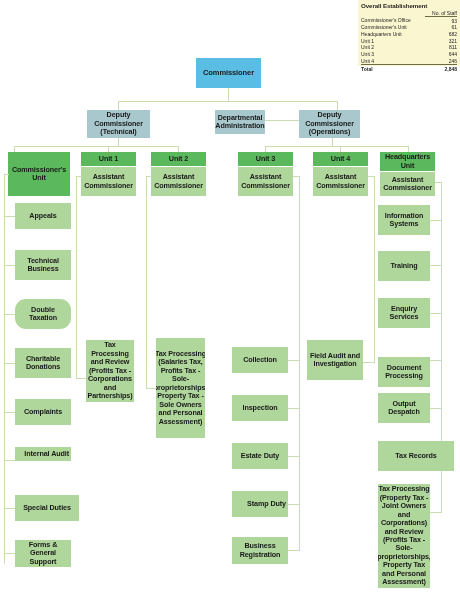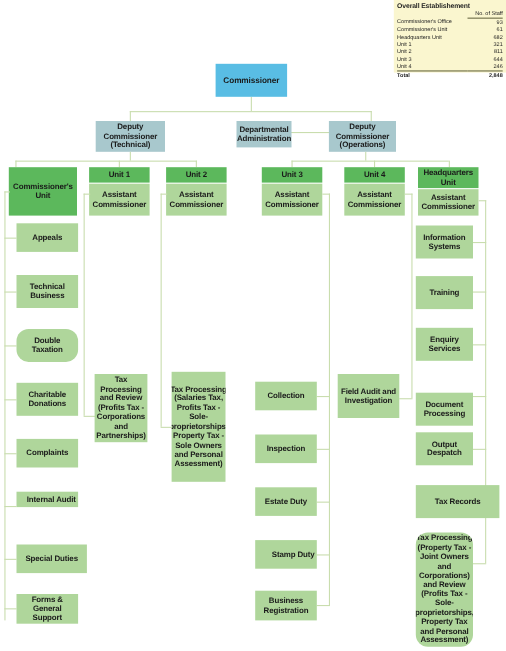--- a/index.html
+++ b/index.html
@@ -326,17 +326,17 @@
   </div>
   <div class="box green-light" style="left:378px;top:345px;width:52px;height:30px;margin-top:12px;">
     <span>Document Processing</span>
   </div>
   <div class="box green-light" style="left:378px;top:393px;width:52px;height:30px;">
     <span>Output Despatch</span>
   </div>
   <div class="box green-light" style="left:378px;top:441px;width:76px;height:30px;">
     <span>Tax Records</span>
   </div>
-  <div class="box green-light" style="left:378px;top:484px;width:52px;height:104px;border-radius:11px;">
+  <div class="box green-light" style="left:378px;top:484px;width:52px;height:104px;">
     <span>Tax Processing (Property Tax - Joint Owners and Corporations) and Review (Profits Tax - Sole-proprietorships, Property Tax and Personal Assessment)</span>
   </div>
 
 </div>
 
 </body></html>

